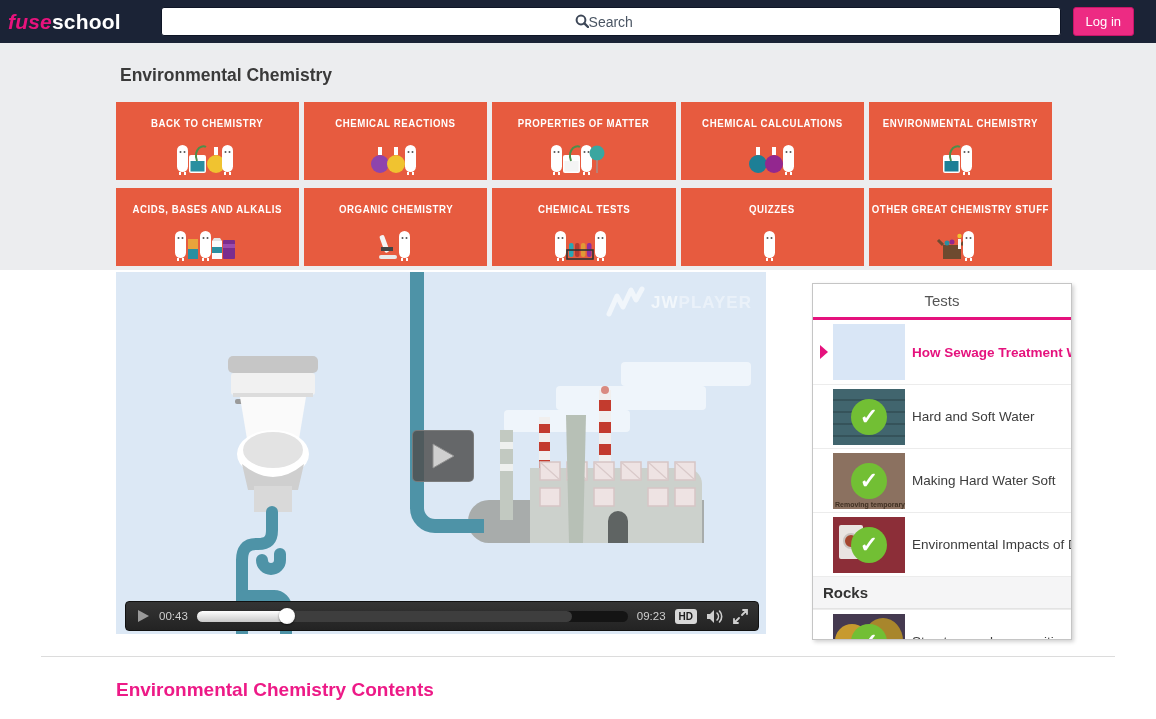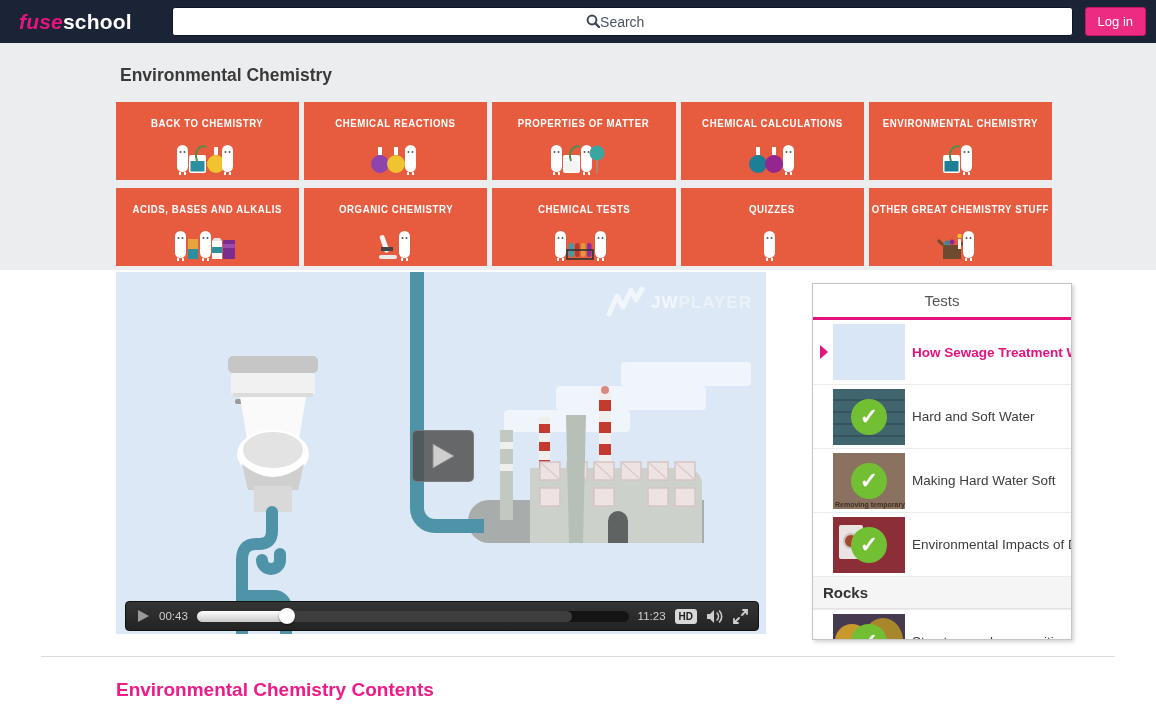--- a/index.html
+++ b/index.html
@@ -1,31 +1,31 @@
 <!DOCTYPE html>
 <html><head>
 <meta charset="utf-8">
 <style>
   * { margin:0; padding:0; box-sizing:border-box; }
   html,body { width:1156px; height:719px; overflow:hidden; background:#fff;
     font-family:"Liberation Sans", sans-serif; }
 
   
   .topbar { height:43px; background:#1b2336; display:flex; align-items:center; padding:0 8px; }
-  .logo { font-size:21px; font-weight:bold; letter-spacing:.2px; margin-left:11px; white-space:nowrap; }
+  .logo { font-size:21px; font-weight:bold; letter-spacing:.2px; margin-left:0; white-space:nowrap; }
   .logo .fuse { color:#e8137d; font-style:italic; }
   .logo .school { color:#ffffff; }
   .search-wrap { flex:1; margin:0 12px 0 40px; position:relative; }
   .search-input { width:100%; height:29px; border:1px solid #0e1526; border-radius:3px;
     background:#fff; text-align:center; font-size:14px; color:#ef4444; outline:none;
     font-family:"Liberation Sans", sans-serif; }
   .search-input::placeholder { color:#4a5563; opacity:1; }
   .search-icon { position:absolute; left:calc(50% - 36px); top:7px; pointer-events:none; }
   .login-btn { background:#ed2b83; color:#fff; border:1px solid #c71568; border-radius:3px;
-    height:29px; padding:0 12px; font-size:13px; cursor:pointer; margin-right:2px;
+    height:29px; padding:0 12px; font-size:13px; cursor:pointer; margin-right:14px;
     font-family:"Liberation Sans", sans-serif; }
 
   
   .band { background:#ecedef; padding:22px 0 4px 0; }
   .page-title { font-size:17.5px; font-weight:bold; color:#3a3a3a; margin:0 0 16px 120px; }
   .tiles { width:936px; margin:0 0 0 116px; display:grid;
     grid-template-columns:repeat(5,1fr); gap:8px 5px; }
   .tile { background:#e75b3f; height:78px; cursor:pointer; position:relative;
     display:flex; flex-direction:column; align-items:center; padding-top:15px; overflow:hidden; }
   .tile-label { color:#fff; font-size:10.5px; font-weight:bold; letter-spacing:.6px;
@@ -367,21 +367,21 @@
         <svg width="14" height="14" viewBox="0 0 14 14">
           <path d="M2 1 L13 7 L2 13 Z" fill="#9a9a9a"></path>
         </svg>
       </span>
       <span class="cb-time">00:43</span>
       <div class="rail">
         <div class="rail-buffer" id="buffer" style="width: 87%;"></div>
         <div class="rail-fill" id="fill" style="width: 21%;"></div>
         <div class="rail-knob" id="knob" style="left: calc(21% - 8px);"></div>
       </div>
-      <span class="cb-time">11:23</span>
+      <span class="cb-time">09:23</span>
       <span class="hd-badge">HD</span>
       <span class="cb-btn">
         <svg width="18" height="15" viewBox="0 0 18 15">
           <path d="M1 5 h3 l4 -4 v13 l-4 -4 h-3 Z" fill="#cfcfcf"></path>
           <path d="M11 4 a5 5 0 0 1 0 7 M13.5 2 a8 8 0 0 1 0 11" fill="none" stroke="#cfcfcf" stroke-width="1.6" stroke-linecap="round"></path>
         </svg>
       </span>
       <span class="cb-btn">
         <svg width="15" height="15" viewBox="0 0 15 15">
           <path d="M9 6 L14 1 M10 1 h4 v4 M6 9 L1 14 M1 10 v4 h4" fill="none" stroke="#cfcfcf" stroke-width="1.8" stroke-linecap="round"></path>

